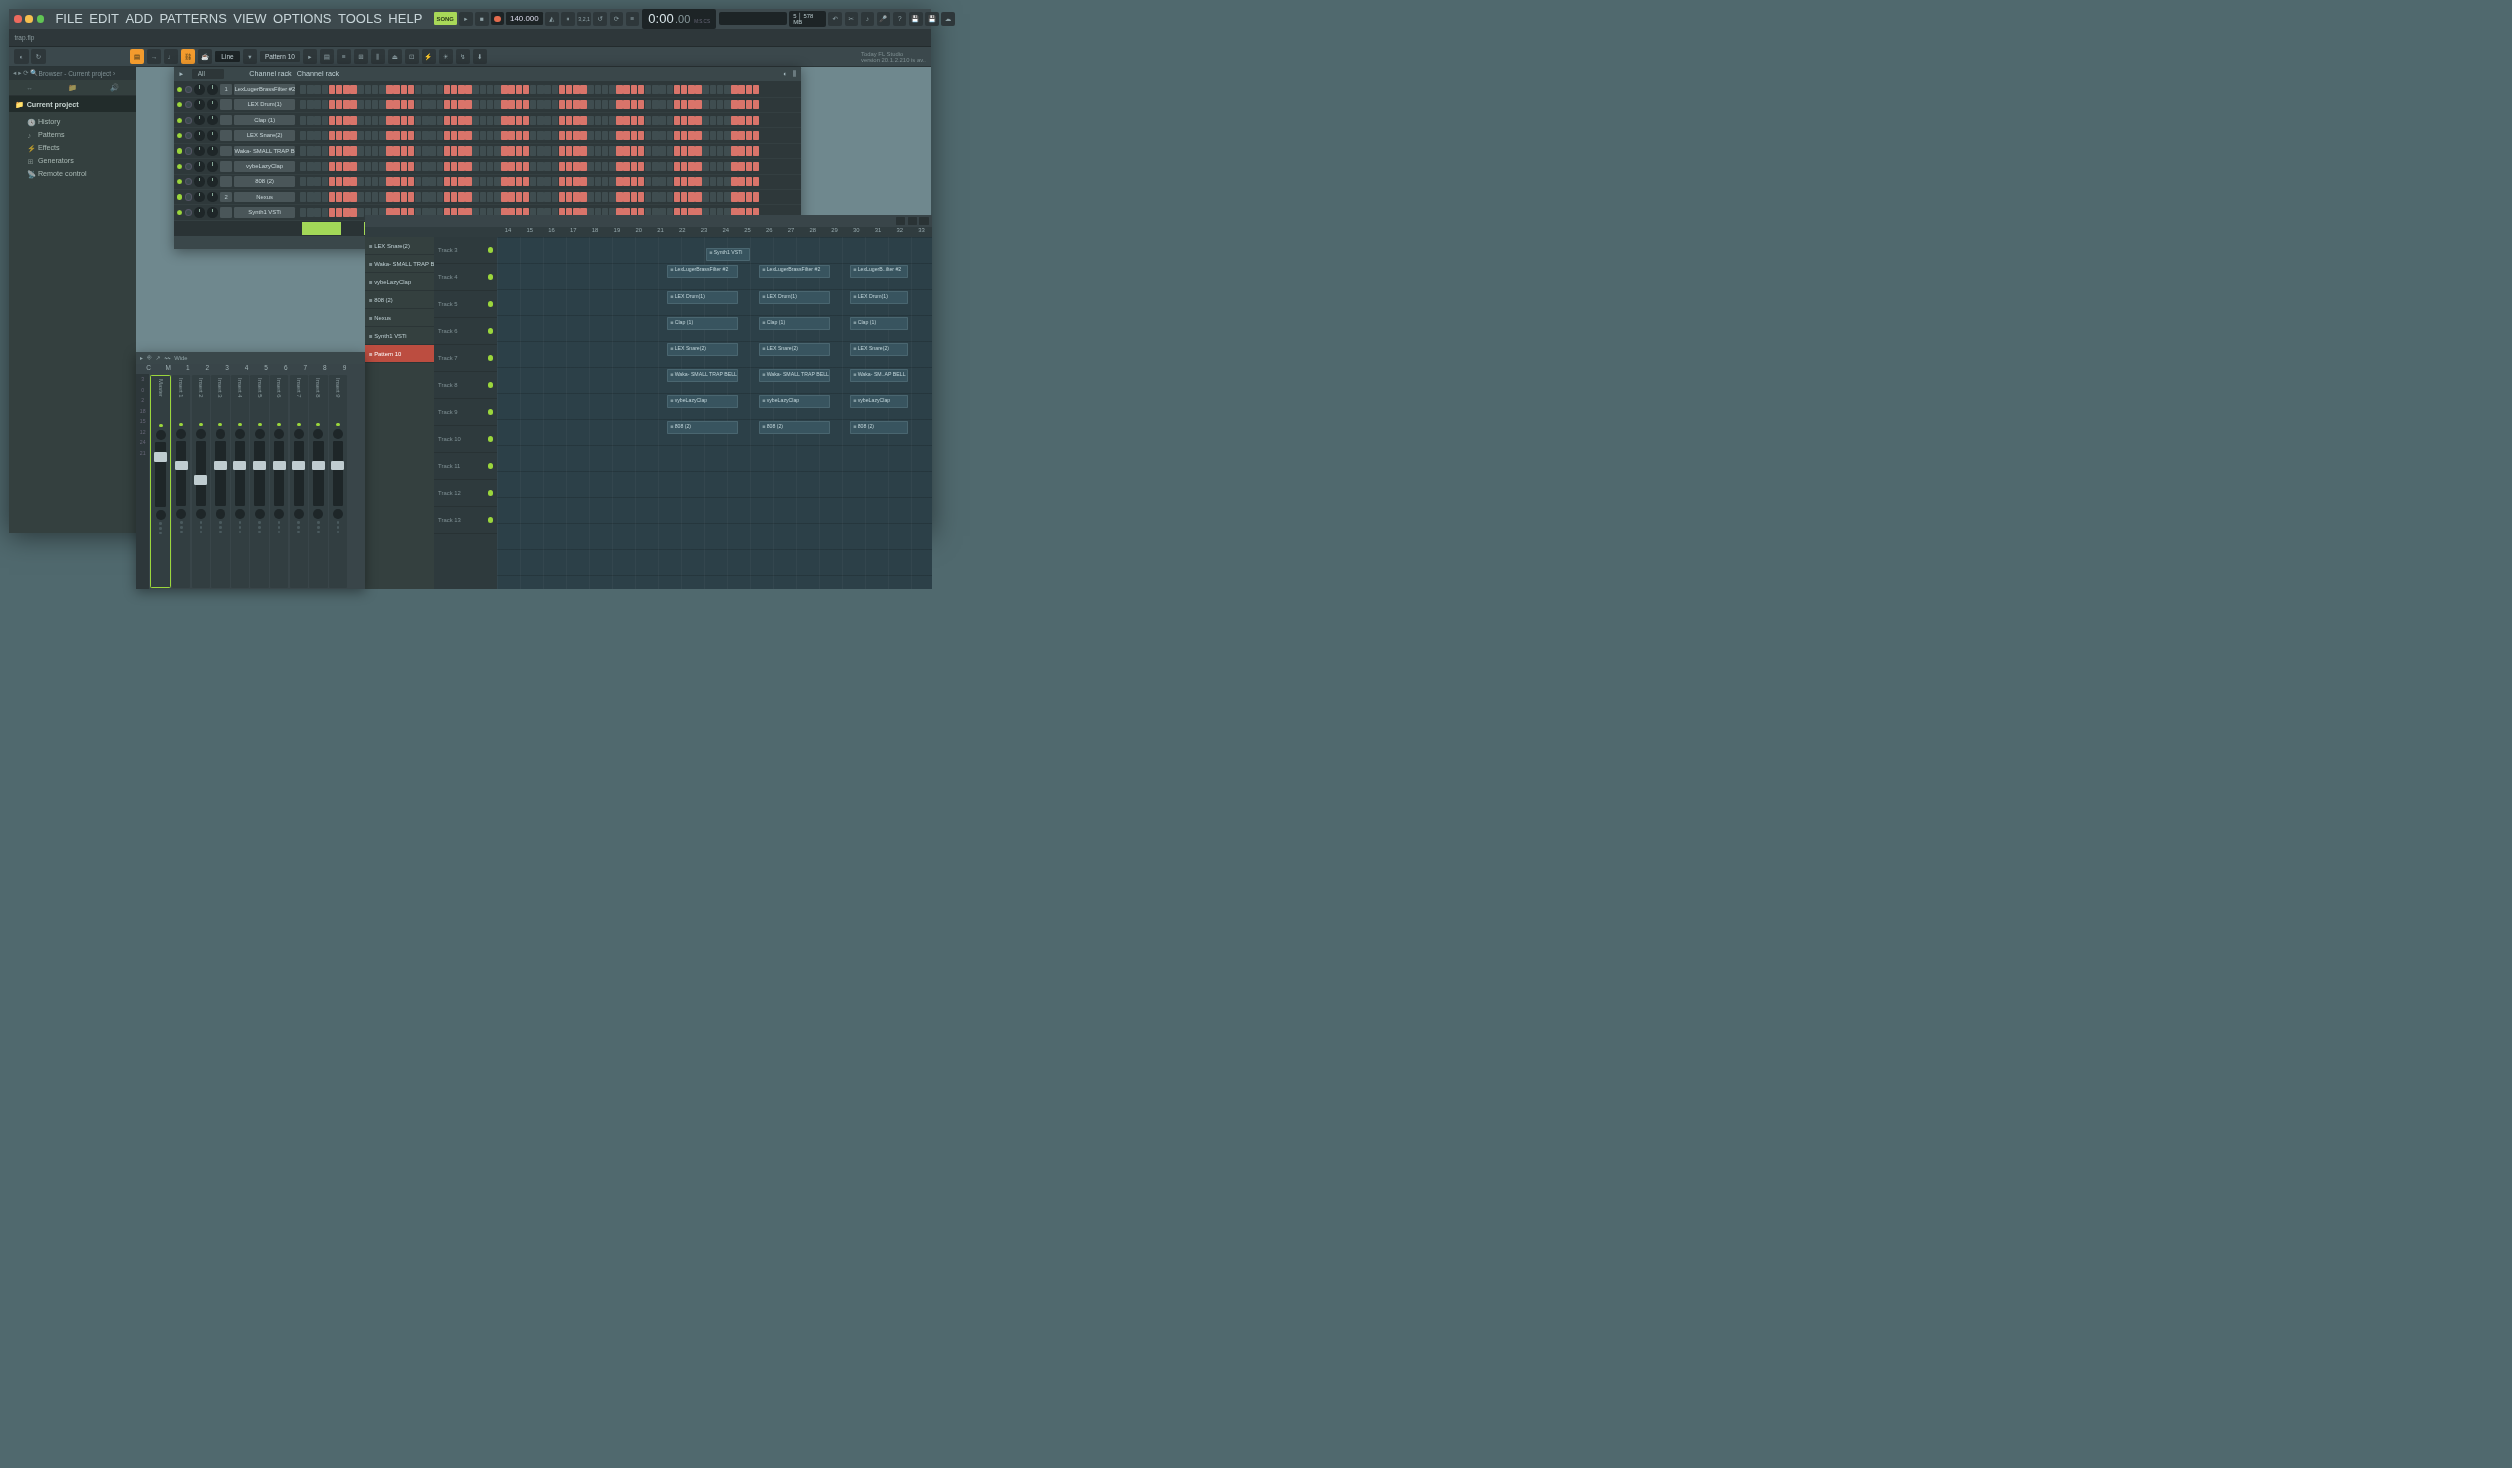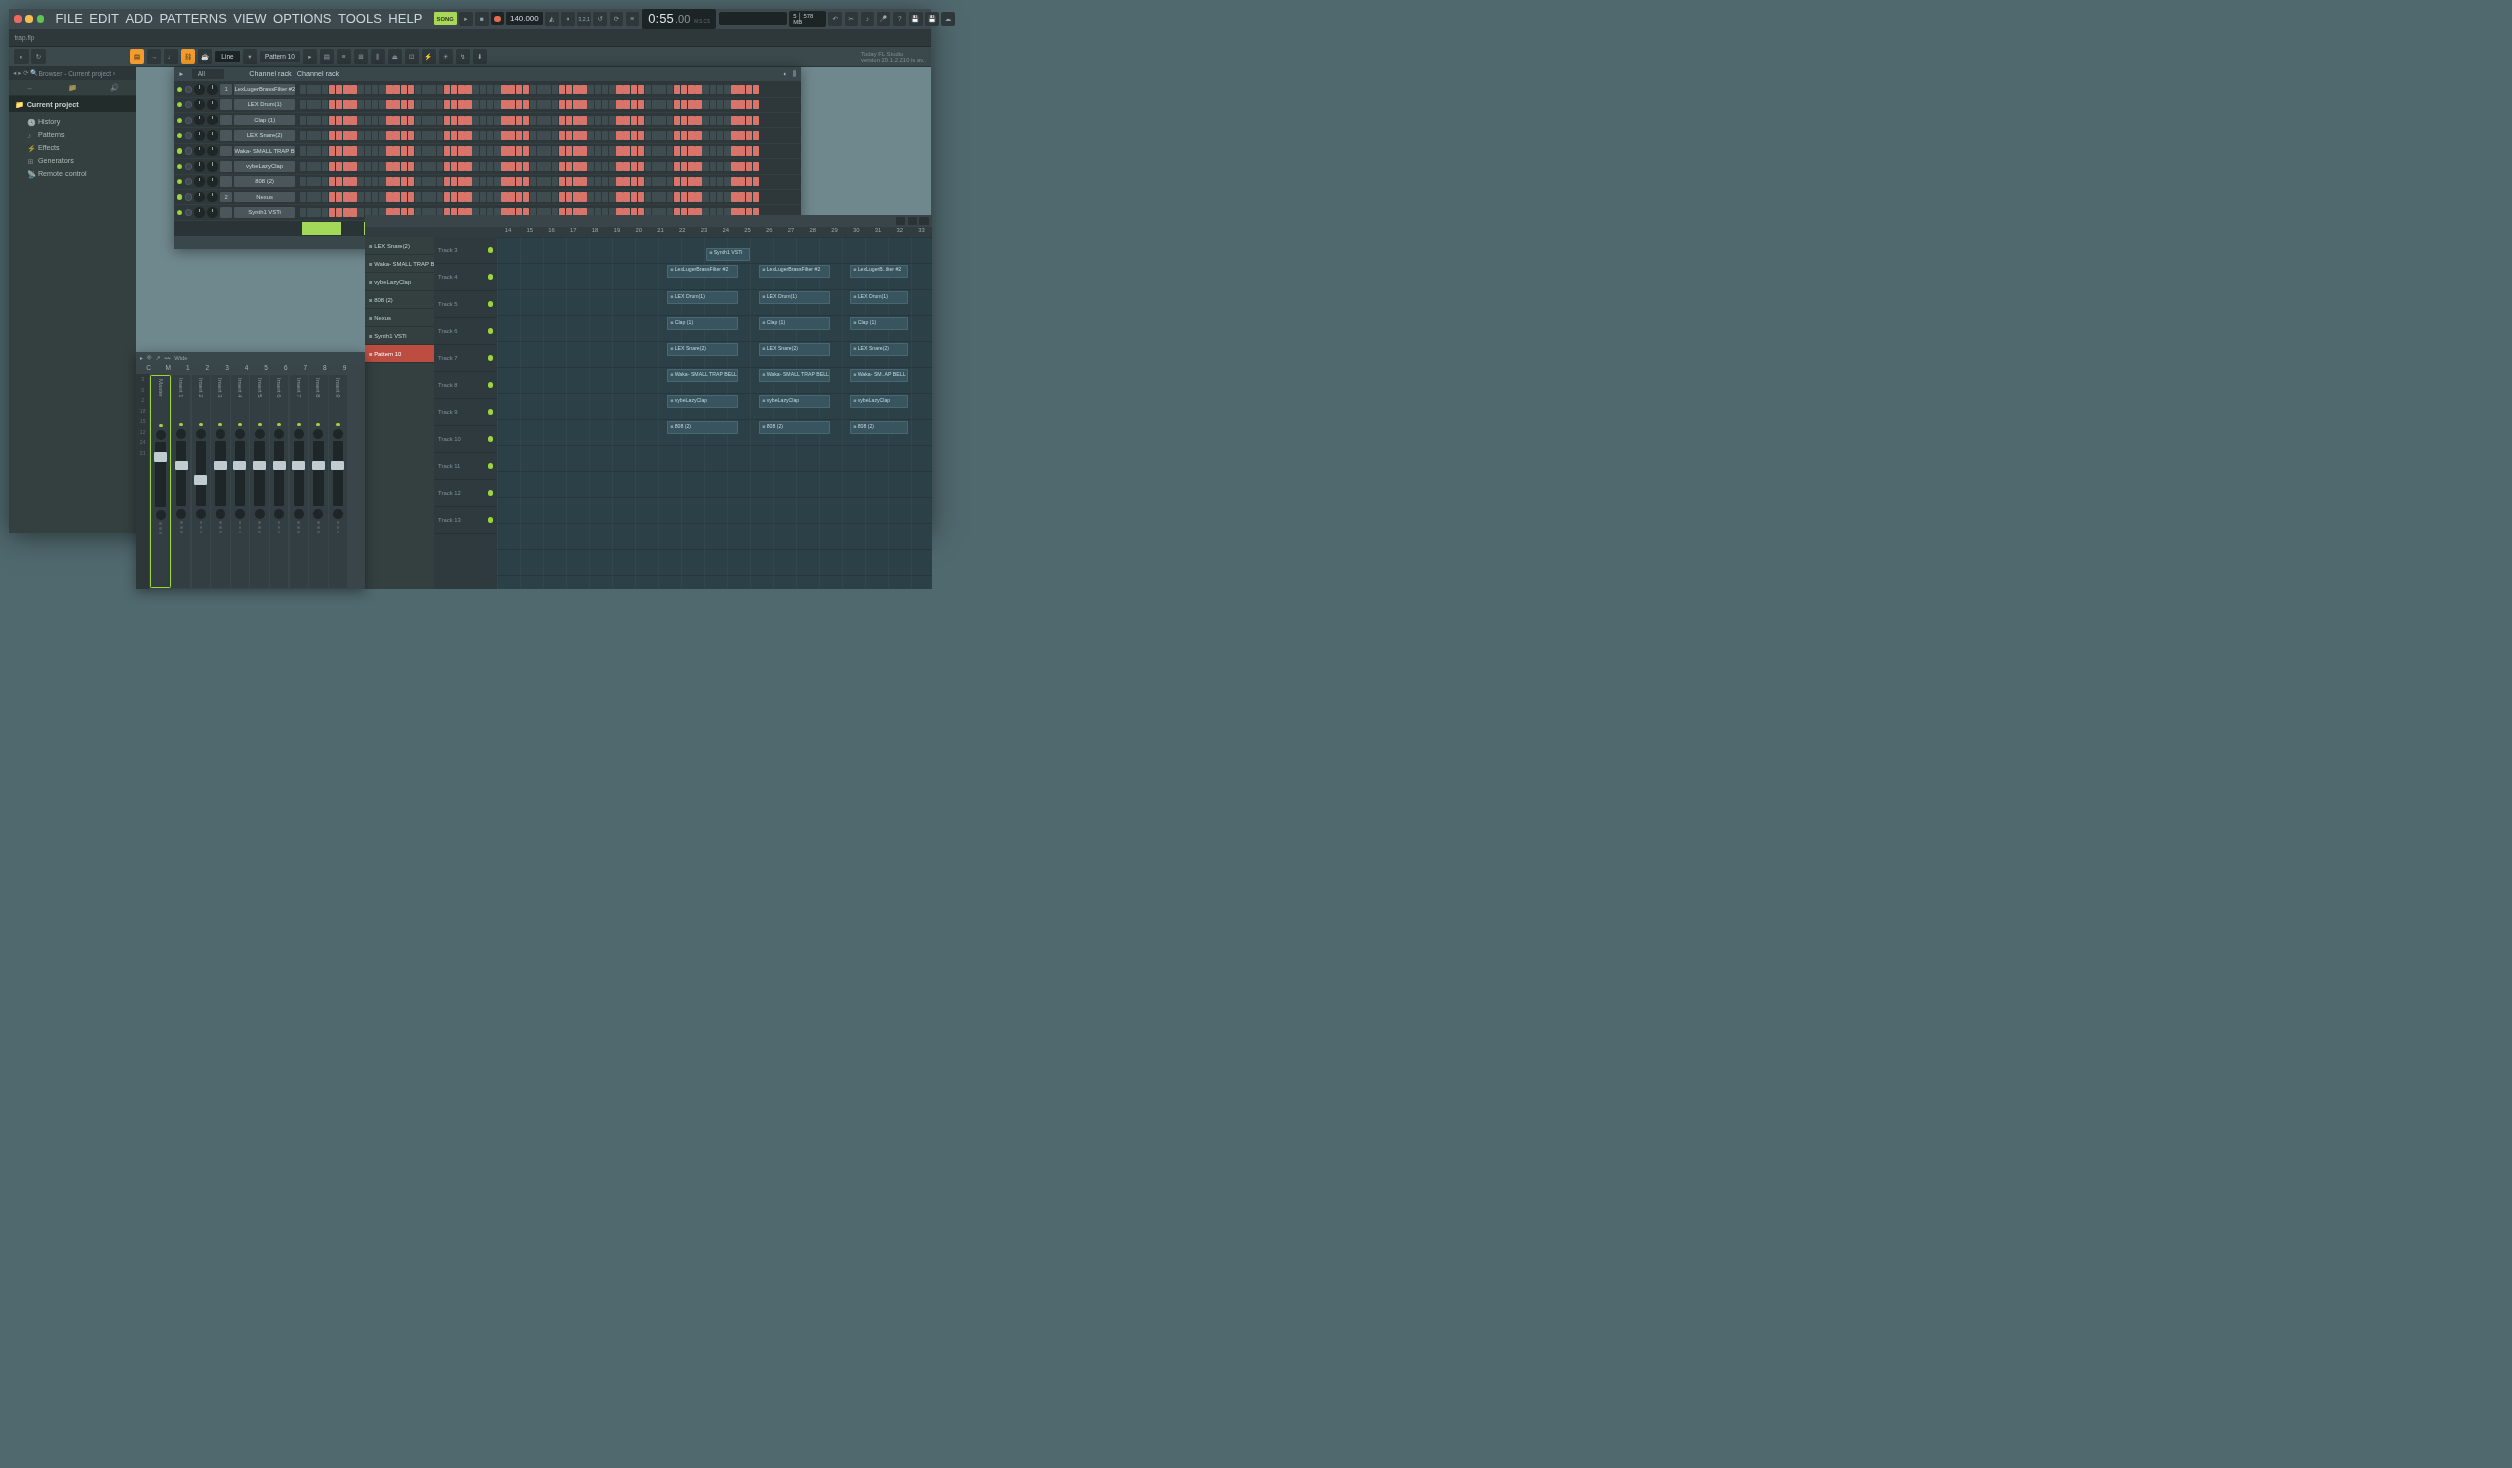--- a/index.html
+++ b/index.html
@@ -123,21 +123,21 @@
       <div class="tempo">140.000</div>
       <div class="btn">◭</div>
       <div class="btn">⏸</div>
       <div class="btn">
           <span style="font-size:5.2px">3,2,1</span>
         </div>
       <div class="btn">↺</div>
       <div class="btn">⟳</div>
       <div class="btn">≡</div>
       <div class="timedisp">
-        <span class="big">0:55</span>
+        <span class="big">0:00</span>
         <span class="sm">.00</span>
         <span class="lbl">M:S.CS</span>
       </div>
       <div class="meter"></div>
       <div class="cpu">
         <span>5</span> │ <span>578 MB</span>
       </div>
       <div class="btn">↶</div>
       <div class="btn">✂</div>
       <div class="btn">♪</div>

